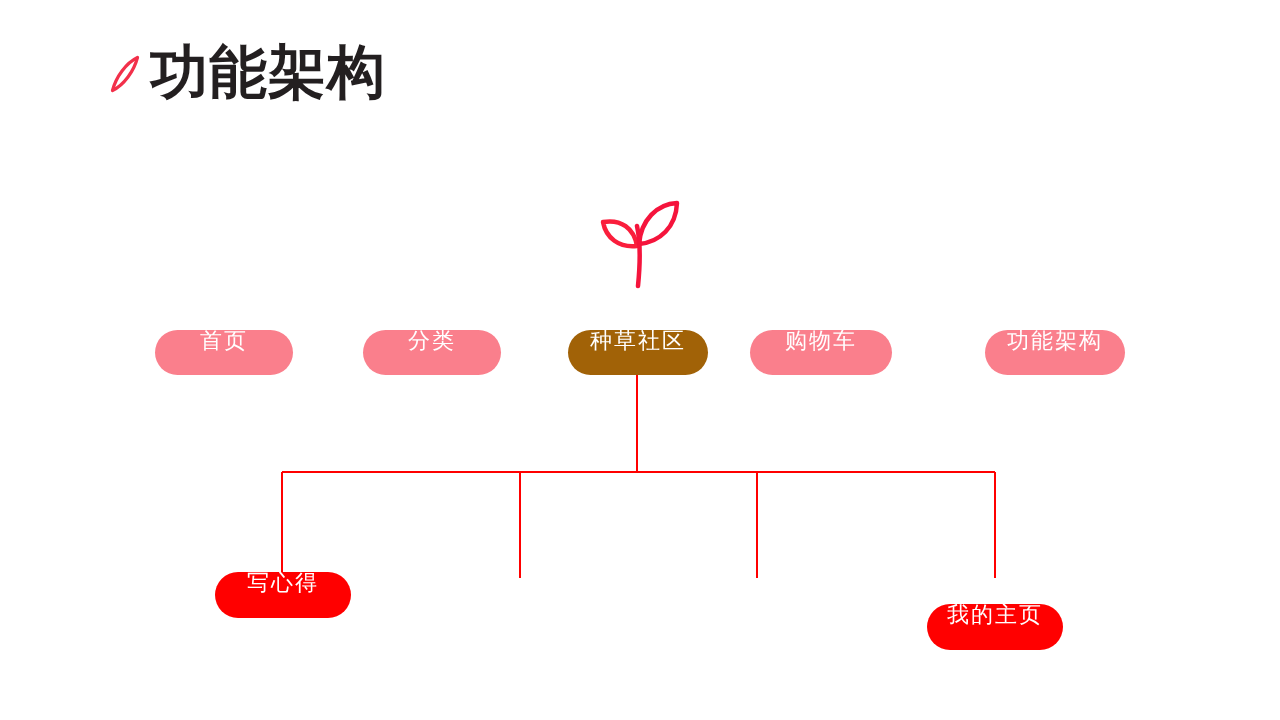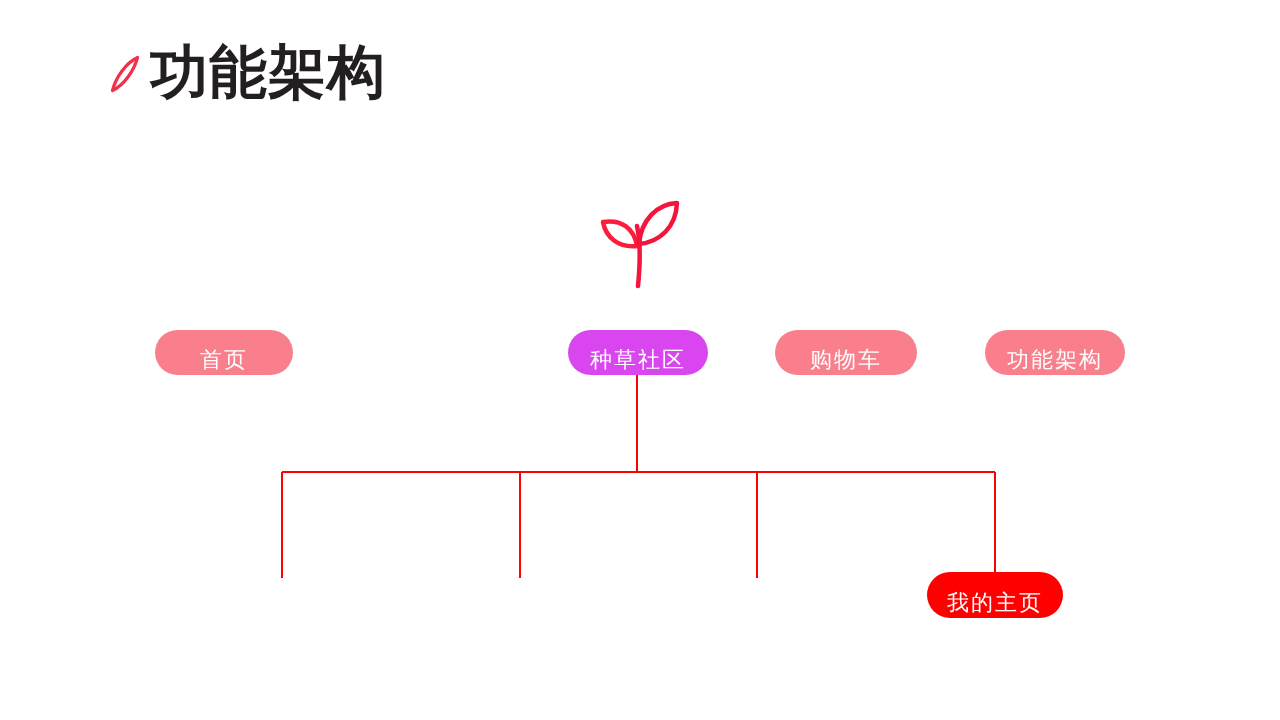--- a/index.html
+++ b/index.html
@@ -63,38 +63,37 @@
     top: 0;
     width: 1280px;
     height: 720px;
     pointer-events: none;
   }
 
   
   .pill {
     position: absolute;
     display: flex;
-    align-items: flex-end;
+    align-items: flex-start;
     justify-content: center;
     height: 45px;
     border-radius: 23px;
     box-sizing: border-box;
     color: #ffffff;
     font-size: 22px;
     letter-spacing: 2px;
     white-space: nowrap;
     user-select: none;
-    font-family: Liberation Mono, monospace;
   }
   .pill.level1 {
     background: #fa7f8c;
     top: 330px;
   }
   .pill.level1.active {
-    background: #d946ef;
+    background: #a16207;
   }
   .pill.level2 {
     background: #ff0000;
     top: 572px;
     height: 46px;
     border-radius: 23px;
   }
   .pill .pill-label {
     display: block;
     line-height: 1;
@@ -133,33 +132,39 @@
       <line x1="520" y1="472" x2="520" y2="578"></line>
       <line x1="757" y1="472" x2="757" y2="578"></line>
       <line x1="995" y1="472" x2="995" y2="578"></line>
     </g>
   </svg>
 
   <div class="pill level1" style="left:155px;width:138px;">
     <span class="pill-label">首页</span>
   </div>
 
+  <div class="pill level1" style="left:363px;width:138px;">
+    <span class="pill-label">分类</span>
+  </div>
 
   <div class="pill level1 active" style="left:568px;width:140px;">
     <span class="pill-label">种草社区</span>
   </div>
 
-  <div class="pill level1" style="left:775px;width:142px;">
+  <div class="pill level1" style="left:750px;width:142px;">
     <span class="pill-label">购物车</span>
   </div>
 
   <div class="pill level1" style="left:985px;width:140px;">
     <span class="pill-label">功能架构</span>
   </div>
 
+  <div class="pill level2" style="left:215px;width:136px;">
+    <span class="pill-label">写心得</span>
+  </div>
 
 
 
-  <div class="pill level2" style="left:927px;width:136px;">
+  <div class="pill level2" style="left:927px;width:136px;margin-top:32px;">
     <span class="pill-label">我的主页</span>
   </div>
 
 </div>
 
 </body></html>

